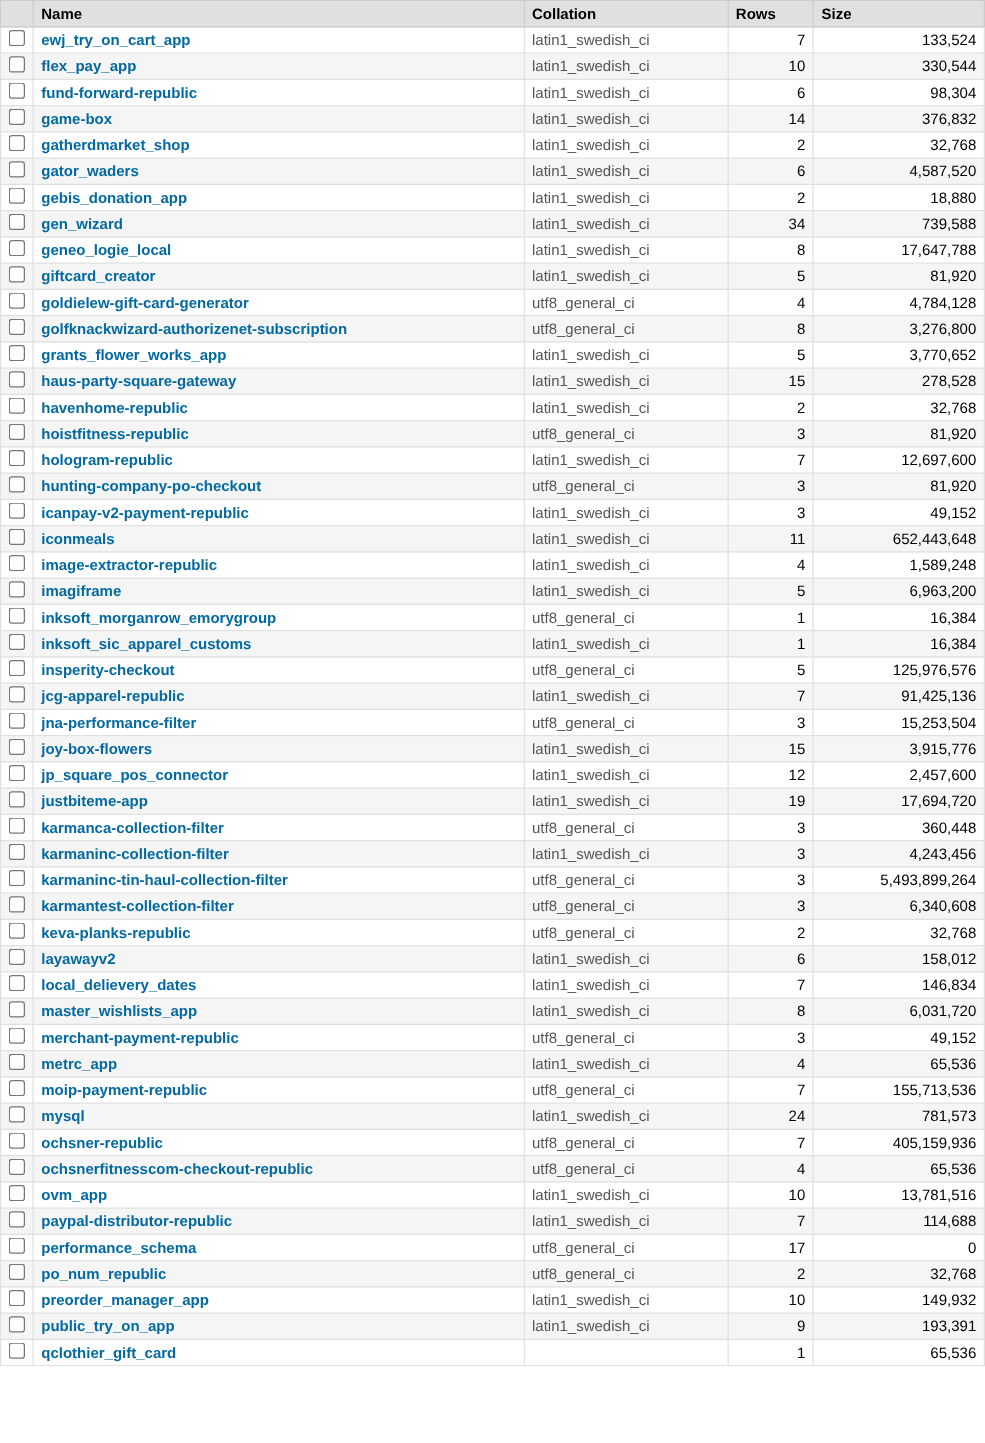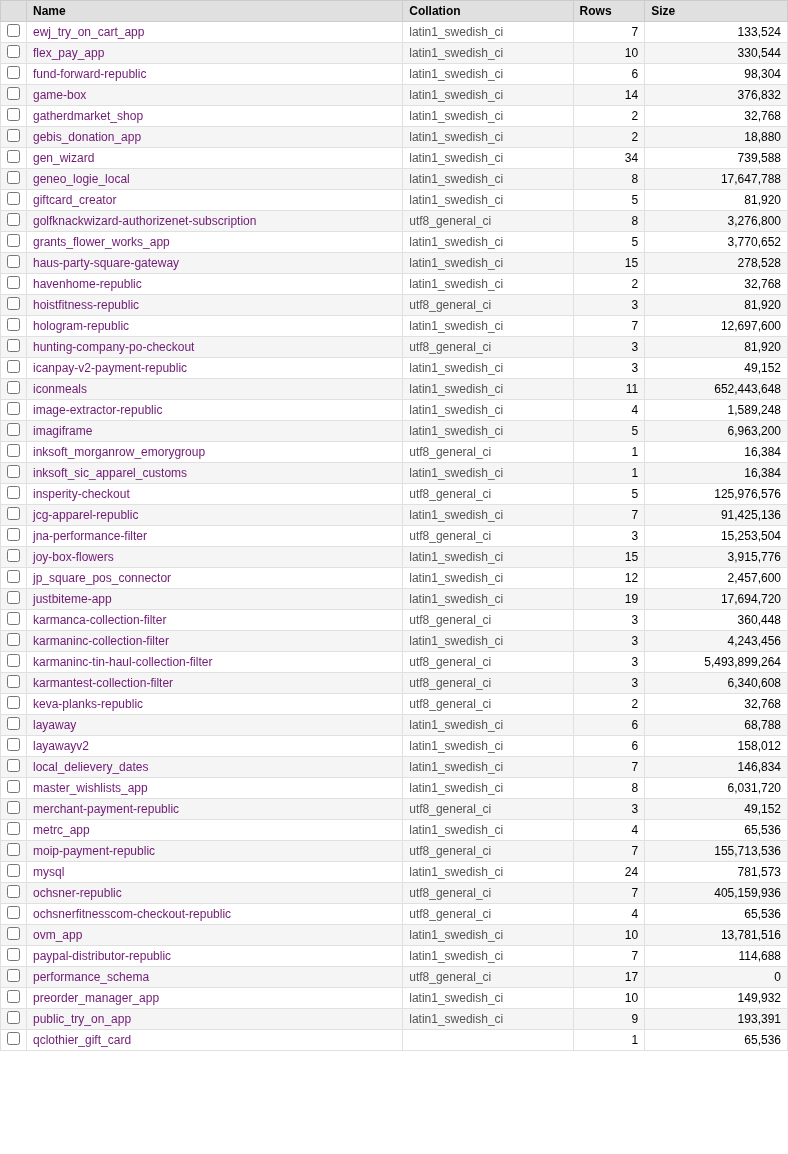--- a/index.html
+++ b/index.html
@@ -27,22 +27,22 @@
     }
     tbody tr:nth-child(even) {
       background: #f5f5f5;
     }
     td {
       border: 1px solid #e0e0e0;
       padding: 2px 6px;
       white-space: nowrap;
     }
     td.name {
-      color: #701a75;
-      font-weight: normal;
+      color: #0369a1;
+      font-weight: bold;
     }
     td.collation {
       color: #555;
     }
     td.num {
       text-align: right;
     }
     .checkbox-cell {
       width: 24px;
       text-align: center;
@@ -95,20 +95,27 @@
       </tr>
       <tr>
         <td class="checkbox-cell"><input type="checkbox" style=""></td>
         <td class="name">gatherdmarket_shop</td>
         <td class="collation">latin1_swedish_ci</td>
         <td class="num">2</td>
         <td class="num">32,768</td>
       </tr>
       <tr>
         <td class="checkbox-cell"><input type="checkbox" style=""></td>
+        <td class="name">gator_waders</td>
+        <td class="collation">latin1_swedish_ci</td>
+        <td class="num">6</td>
+        <td class="num">4,587,520</td>
+      </tr>
+      <tr>
+        <td class="checkbox-cell"><input type="checkbox" style=""></td>
         <td class="name">gebis_donation_app</td>
         <td class="collation">latin1_swedish_ci</td>
         <td class="num">2</td>
         <td class="num">18,880</td>
       </tr>
       <tr>
         <td class="checkbox-cell"><input type="checkbox" style=""></td>
         <td class="name">gen_wizard</td>
         <td class="collation">latin1_swedish_ci</td>
         <td class="num">34</td>
@@ -123,20 +130,27 @@
       </tr>
       <tr>
         <td class="checkbox-cell"><input type="checkbox" style=""></td>
         <td class="name">giftcard_creator</td>
         <td class="collation">latin1_swedish_ci</td>
         <td class="num">5</td>
         <td class="num">81,920</td>
       </tr>
       <tr>
         <td class="checkbox-cell"><input type="checkbox" style=""></td>
+        <td class="name">goldielew-gift-card-generator</td>
+        <td class="collation">utf8_general_ci</td>
+        <td class="num">4</td>
+        <td class="num">4,784,128</td>
+      </tr>
+      <tr>
+        <td class="checkbox-cell"><input type="checkbox" style=""></td>
         <td class="name">golfknackwizard-authorizenet-subscription</td>
         <td class="collation">utf8_general_ci</td>
         <td class="num">8</td>
         <td class="num">3,276,800</td>
       </tr>
       <tr>
         <td class="checkbox-cell"><input type="checkbox" style=""></td>
         <td class="name">grants_flower_works_app</td>
         <td class="collation">latin1_swedish_ci</td>
         <td class="num">5</td>
@@ -291,27 +305,20 @@
       </tr>
       <tr>
         <td class="checkbox-cell"><input type="checkbox" style=""></td>
         <td class="name">keva-planks-republic</td>
         <td class="collation">utf8_general_ci</td>
         <td class="num">2</td>
         <td class="num">32,768</td>
       </tr>
       <tr>
         <td class="checkbox-cell"><input type="checkbox" style=""></td>
-        <td class="name">layaway</td>
-        <td class="collation">latin1_swedish_ci</td>
-        <td class="num">6</td>
-        <td class="num">68,788</td>
-      </tr>
-      <tr>
-        <td class="checkbox-cell"><input type="checkbox" style=""></td>
         <td class="name">layawayv2</td>
         <td class="collation">latin1_swedish_ci</td>
         <td class="num">6</td>
         <td class="num">158,012</td>
       </tr>
       <tr>
         <td class="checkbox-cell"><input type="checkbox" style=""></td>
         <td class="name">local_delievery_dates</td>
         <td class="collation">latin1_swedish_ci</td>
         <td class="num">7</td>
@@ -379,20 +386,27 @@
         <td class="collation">latin1_swedish_ci</td>
         <td class="num">7</td>
         <td class="num">114,688</td>
       </tr>
       <tr>
         <td class="checkbox-cell"><input type="checkbox" style=""></td>
         <td class="name">performance_schema</td>
         <td class="collation">utf8_general_ci</td>
         <td class="num">17</td>
         <td class="num">0</td>
+      </tr>
+      <tr>
+        <td class="checkbox-cell"><input type="checkbox" style=""></td>
+        <td class="name">po_num_republic</td>
+        <td class="collation">utf8_general_ci</td>
+        <td class="num">2</td>
+        <td class="num">32,768</td>
       </tr>
       <tr>
         <td class="checkbox-cell"><input type="checkbox" style=""></td>
         <td class="name">preorder_manager_app</td>
         <td class="collation">latin1_swedish_ci</td>
         <td class="num">10</td>
         <td class="num">149,932</td>
       </tr>
       <tr>
         <td class="checkbox-cell"><input type="checkbox" style=""></td>

